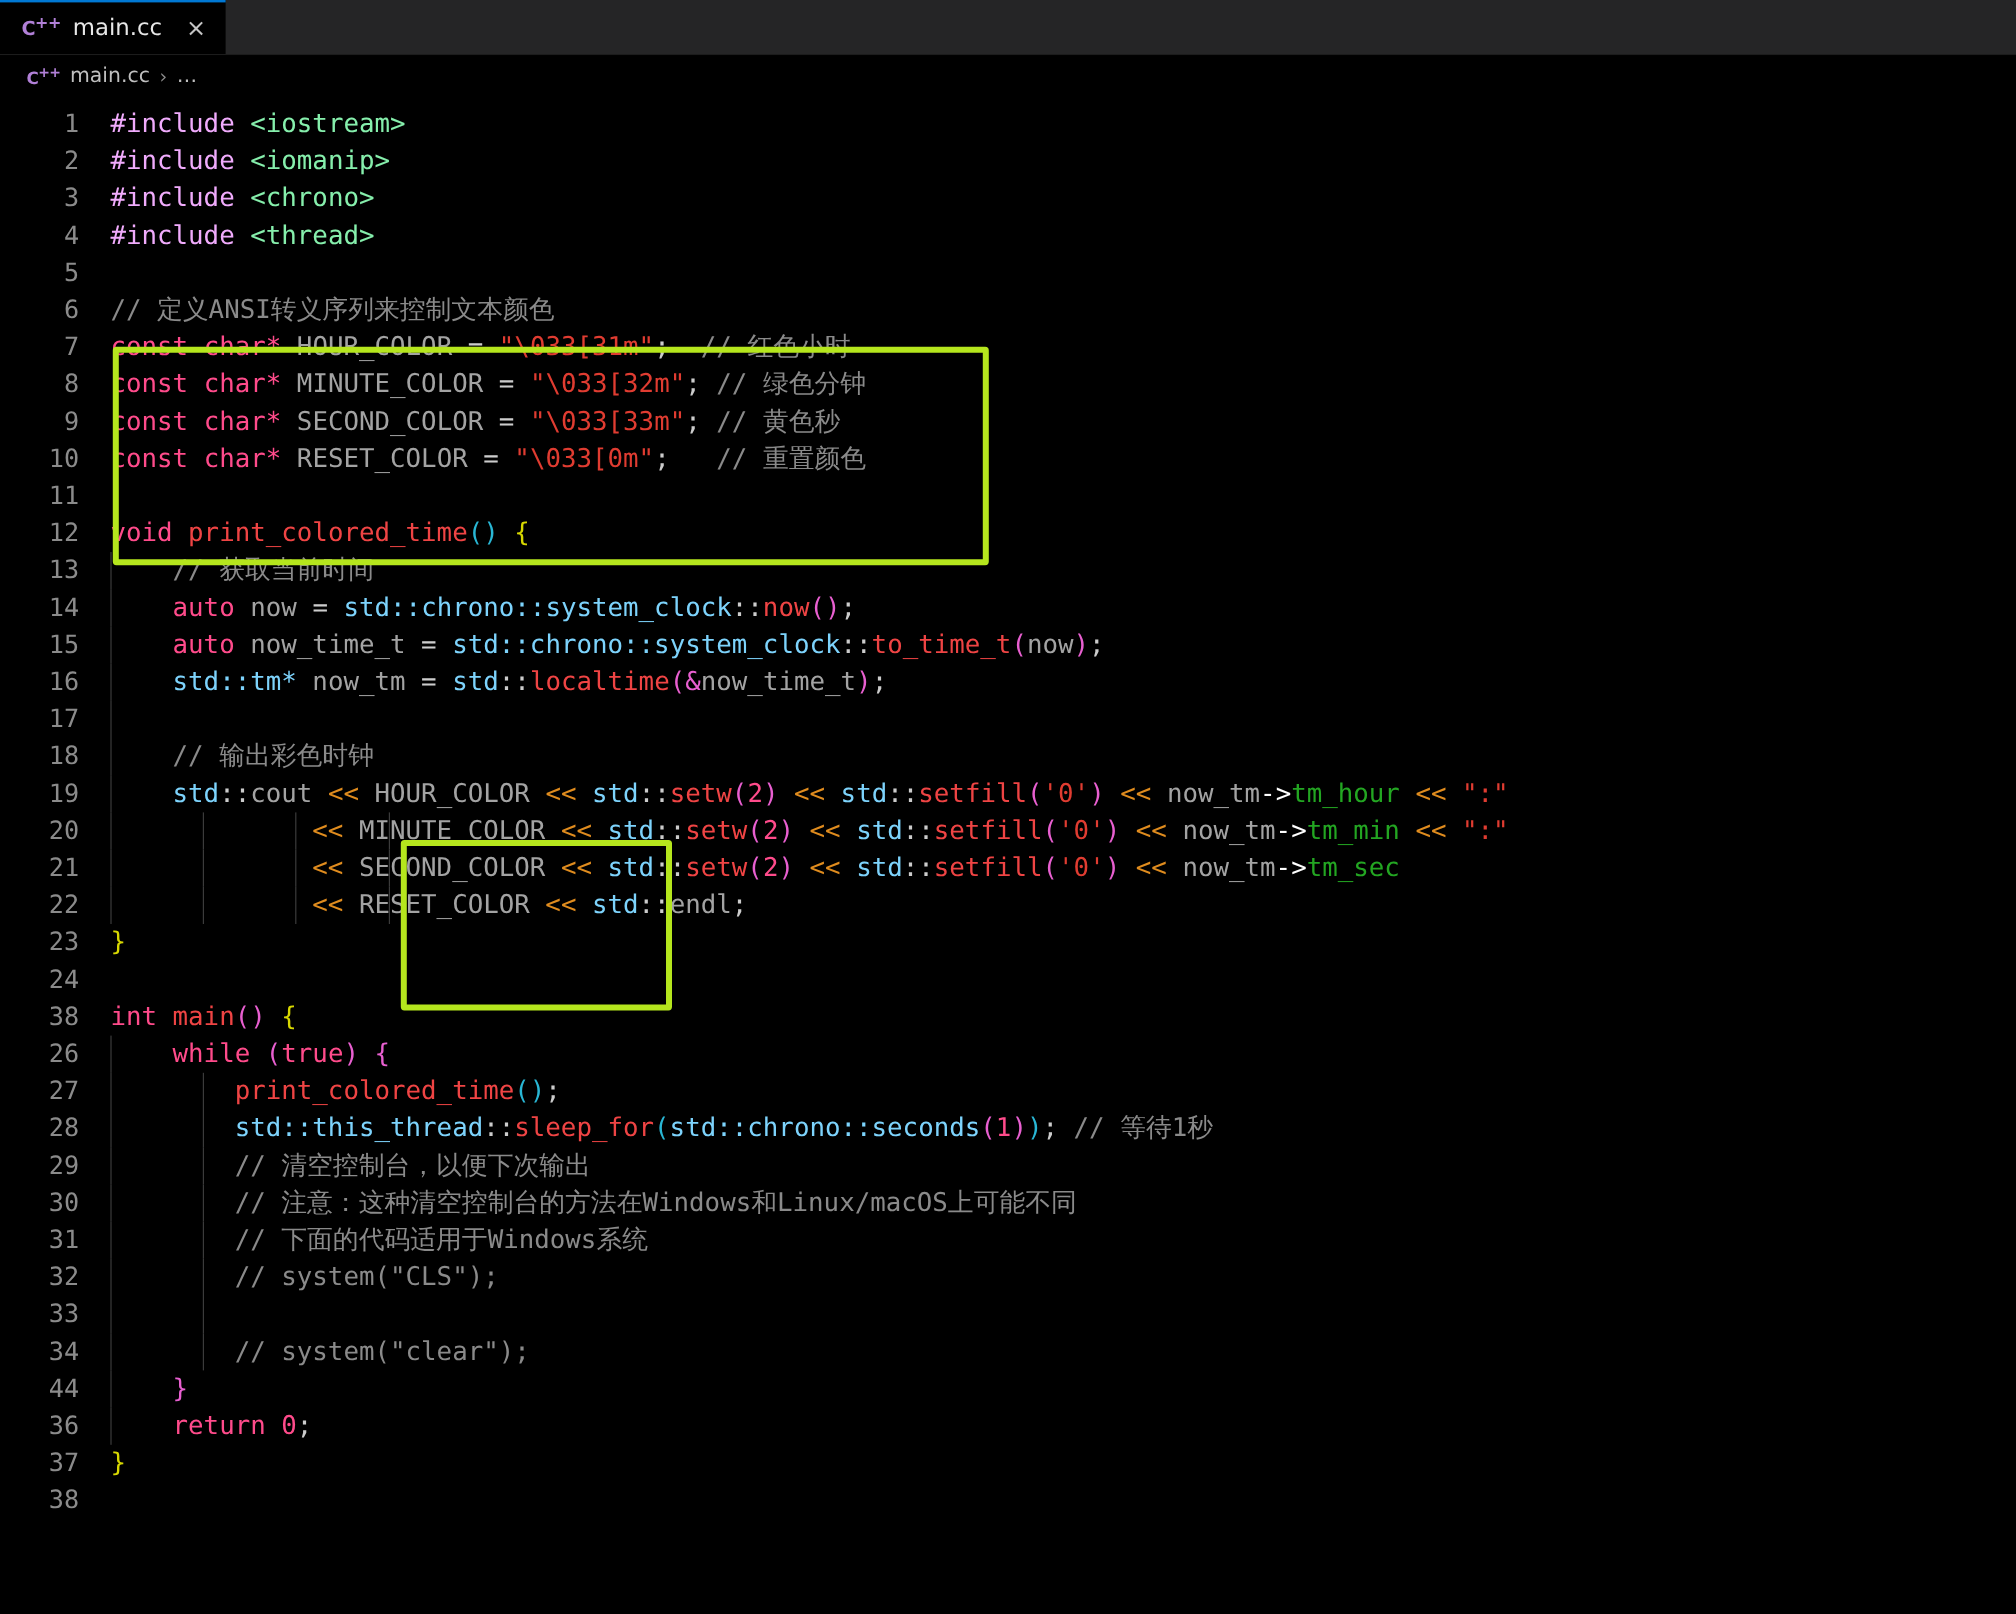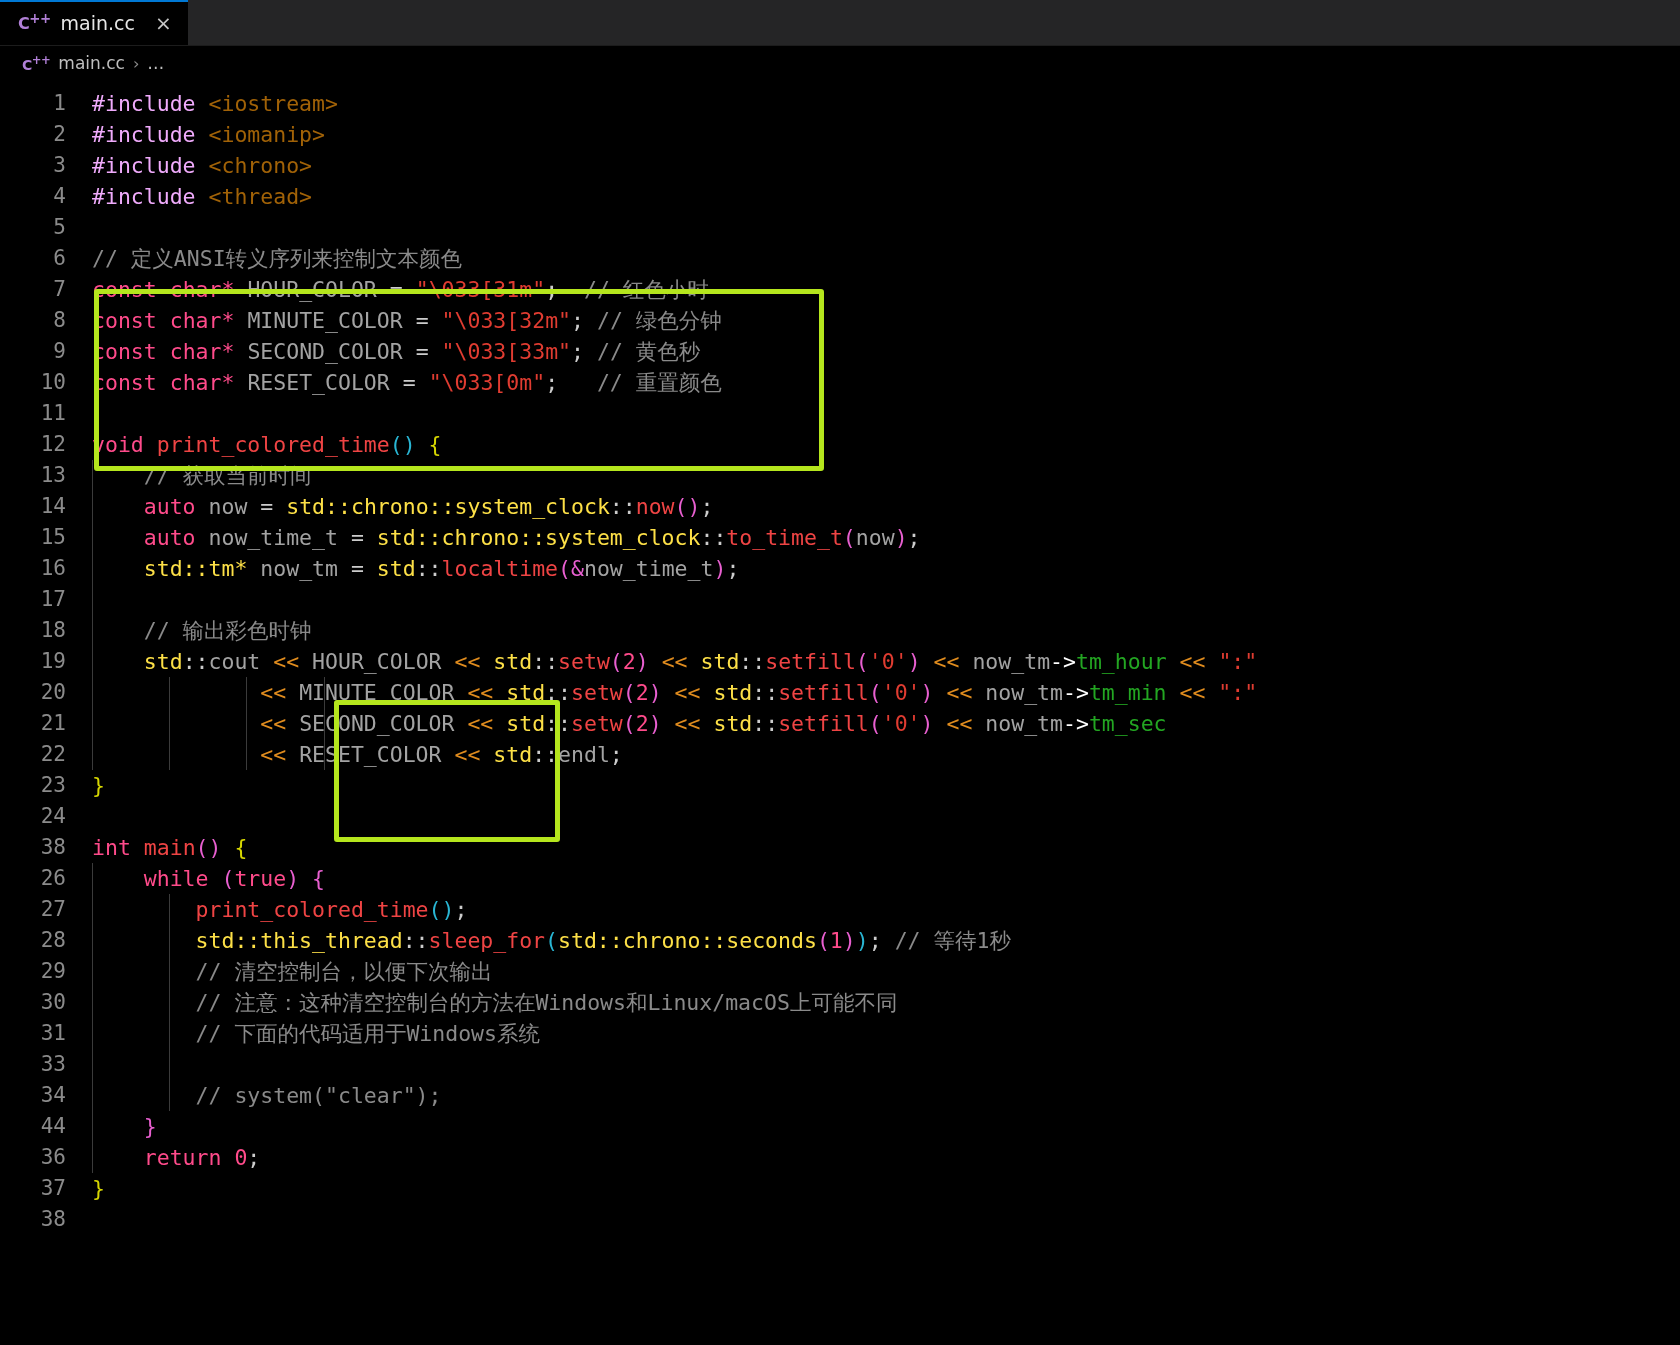--- a/index.html
+++ b/index.html
@@ -111,25 +111,25 @@
   .ig {
     position: absolute;
     width: 1px;
     background: #3b3b3b;
     top: 0; height: 31px;
   }
 
   
   .t-key     { color: #ff4b8b; }            
   .t-pp      { color: #f0abfc; }            
-  .t-hdr     { color: #a16207; }            
+  .t-hdr     { color: #86efac; }            
   .t-str     { color: #e03c31; }
   .t-cmt     { color: #8a8a8a; }            
   .t-id      { color: #a3a3a3; }            
-  .t-ns      { color: #fde047; }            
+  .t-ns      { color: #7dd3fc; }            
   .t-fn      { color: #ef4444; }            
   .t-op      { color: #e08c1e; }
   .t-mem     { color: #23a622; }            
   .t-num     { color: #ff4b8b; }            
   .t-paren-m { color: #e85fd0; }            
   .t-paren-c { color: #29b6d4; }            
   .t-brace-y { color: #d7d700; }            
   .t-brace-m { color: #e85fd0; }            
   .t-punct   { color: #cccccc; }
   .t-amp     { color: #e85fd0; }
@@ -318,20 +318,24 @@
   <div class="code-line">
     <span class="gutter">30</span>
     <span class="code"><span class="ig" style="left:6px;"></span><span class="ig" style="left:83px;"></span>        <span class="t-cmt">// 注意：这种清空控制台的方法在Windows和Linux/macOS上可能不同</span></span>
   </div>
 
   <div class="code-line">
     <span class="gutter">31</span>
     <span class="code"><span class="ig" style="left:6px;"></span><span class="ig" style="left:83px;"></span>        <span class="t-cmt">// 下面的代码适用于Windows系统</span></span>
   </div>
 
+  <div class="code-line">
+    <span class="gutter">32</span>
+    <span class="code"><span class="ig" style="left:6px;"></span><span class="ig" style="left:83px;"></span>        <span class="t-cmt">// system("CLS");</span></span>
+  </div>
 
   <div class="code-line">
     <span class="gutter">33</span>
     <span class="code"><span class="ig" style="left:6px;"></span><span class="ig" style="left:83px;"></span>        </span>
   </div>
 
   <div class="code-line">
     <span class="gutter">34</span>
     <span class="code"><span class="ig" style="left:6px;"></span><span class="ig" style="left:83px;"></span>        <span class="t-cmt">// system("clear");</span></span>
   </div>

